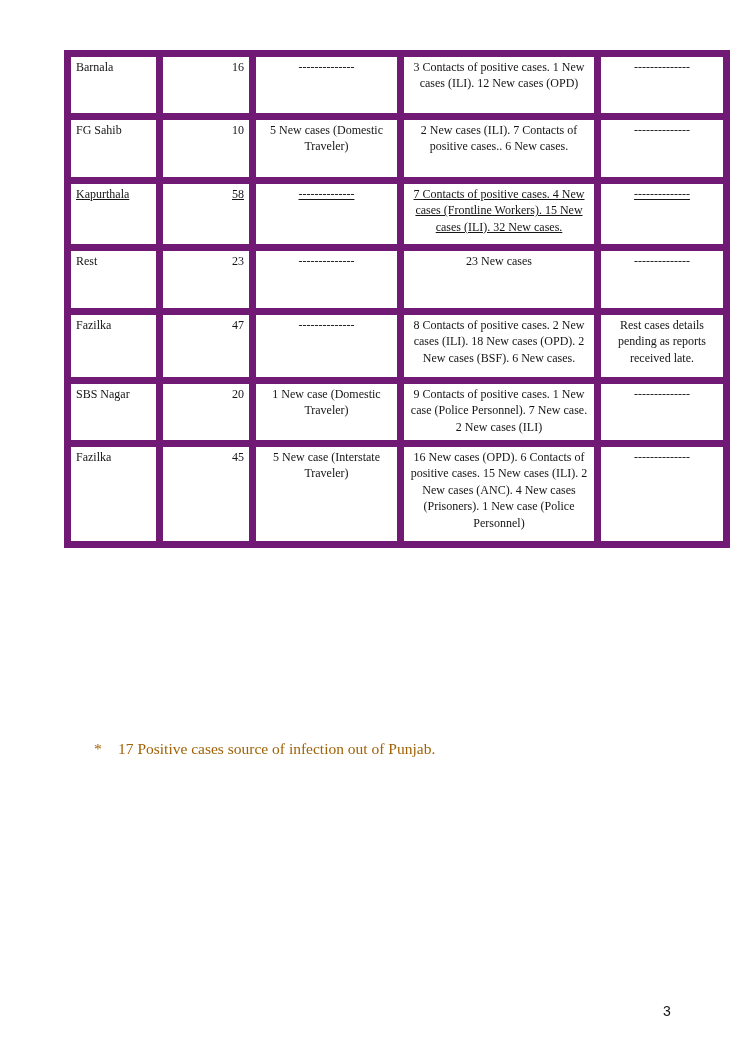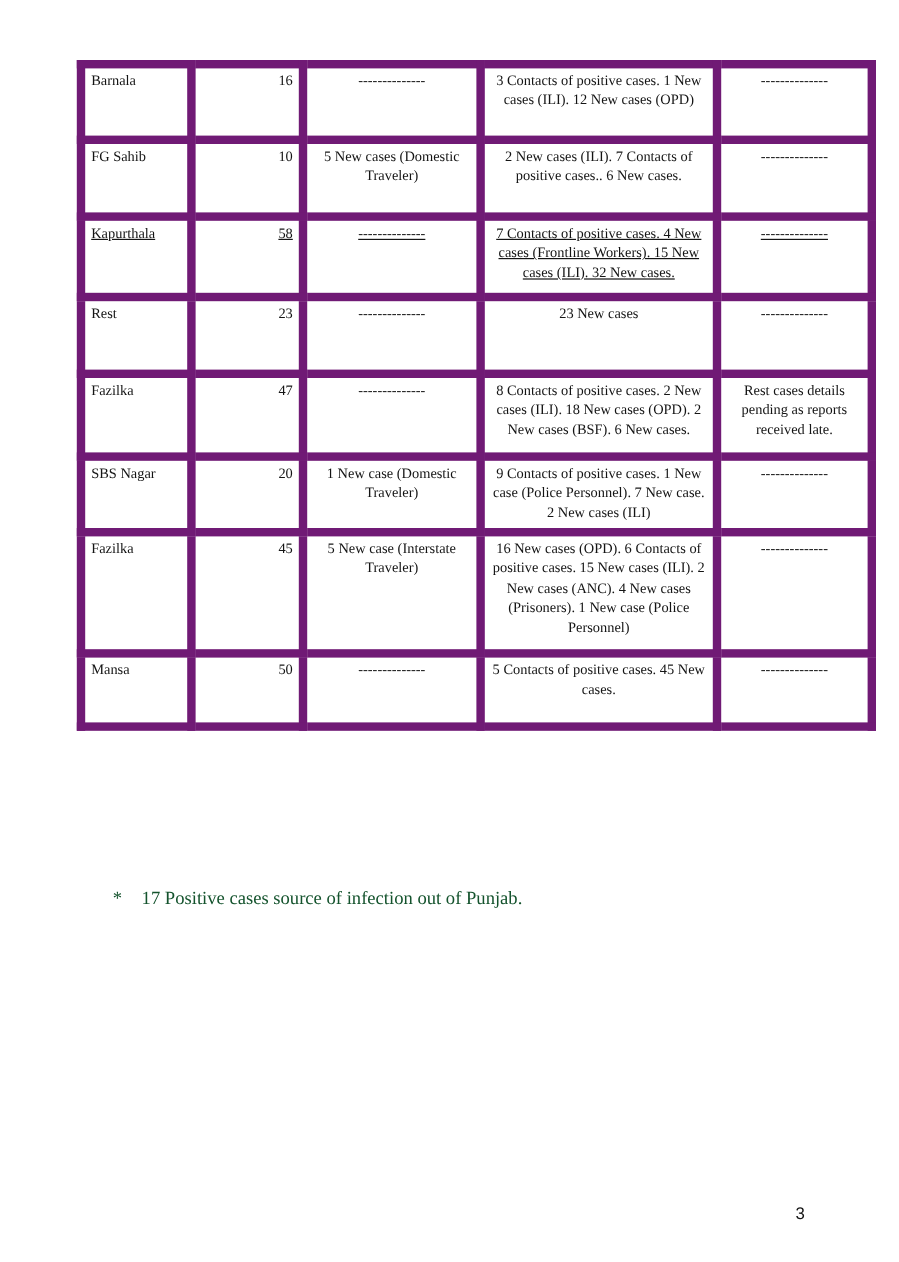--- a/index.html
+++ b/index.html
@@ -48,21 +48,21 @@
   tr.r6 { height: 69px; }
   tr.r7 { height: 63px; padding-left: 24px; }
   tr.r8 { height: 101px; }
   tr.r9 { height: 61px; }
   .footnote {
     position: absolute;
     left: 94px;
     top: 740px;
     font-size: 15.5px;
     font-family: "Liberation Serif", serif;
-    color: #14532d;
+    color: #a16207;
   }
   .footnote .marker { display: inline-block; width: 24px; }
   .page-number {
     position: absolute;
     left: 663px;
     top: 1003px;
     font-size: 14px;
     font-family: "Liberation Sans", sans-serif;
     color: #141414;
   }
@@ -123,27 +123,20 @@
         <td class="c-center">9 Contacts of positive cases. 1 New case (Police Personnel). 7 New case. 2 New cases (ILI)</td>
         <td class="c-center">--------------</td>
       </tr>
       <tr class="r8">
         <td class="c-district">Fazilka</td>
         <td class="c-num">45</td>
         <td class="c-center">5 New case (Interstate Traveler)</td>
         <td class="c-center">16 New cases (OPD). 6 Contacts of positive cases. 15 New cases (ILI). 2 New cases (ANC). 4 New cases (Prisoners). 1 New case (Police Personnel)</td>
         <td class="c-center">--------------</td>
       </tr>
-      <tr class="r9">
-        <td class="c-district">Mansa</td>
-        <td class="c-num">50</td>
-        <td class="c-center">--------------</td>
-        <td class="c-center">5 Contacts of positive cases. 45 New cases.</td>
-        <td class="c-center">--------------</td>
-      </tr>
     </tbody>
   </table>
 
   <div class="footnote">
     <span class="marker">*</span><span>17 Positive cases source of infection out of Punjab.</span>
   </div>
 
   <div class="page-number">3</div>
 
 </div>

